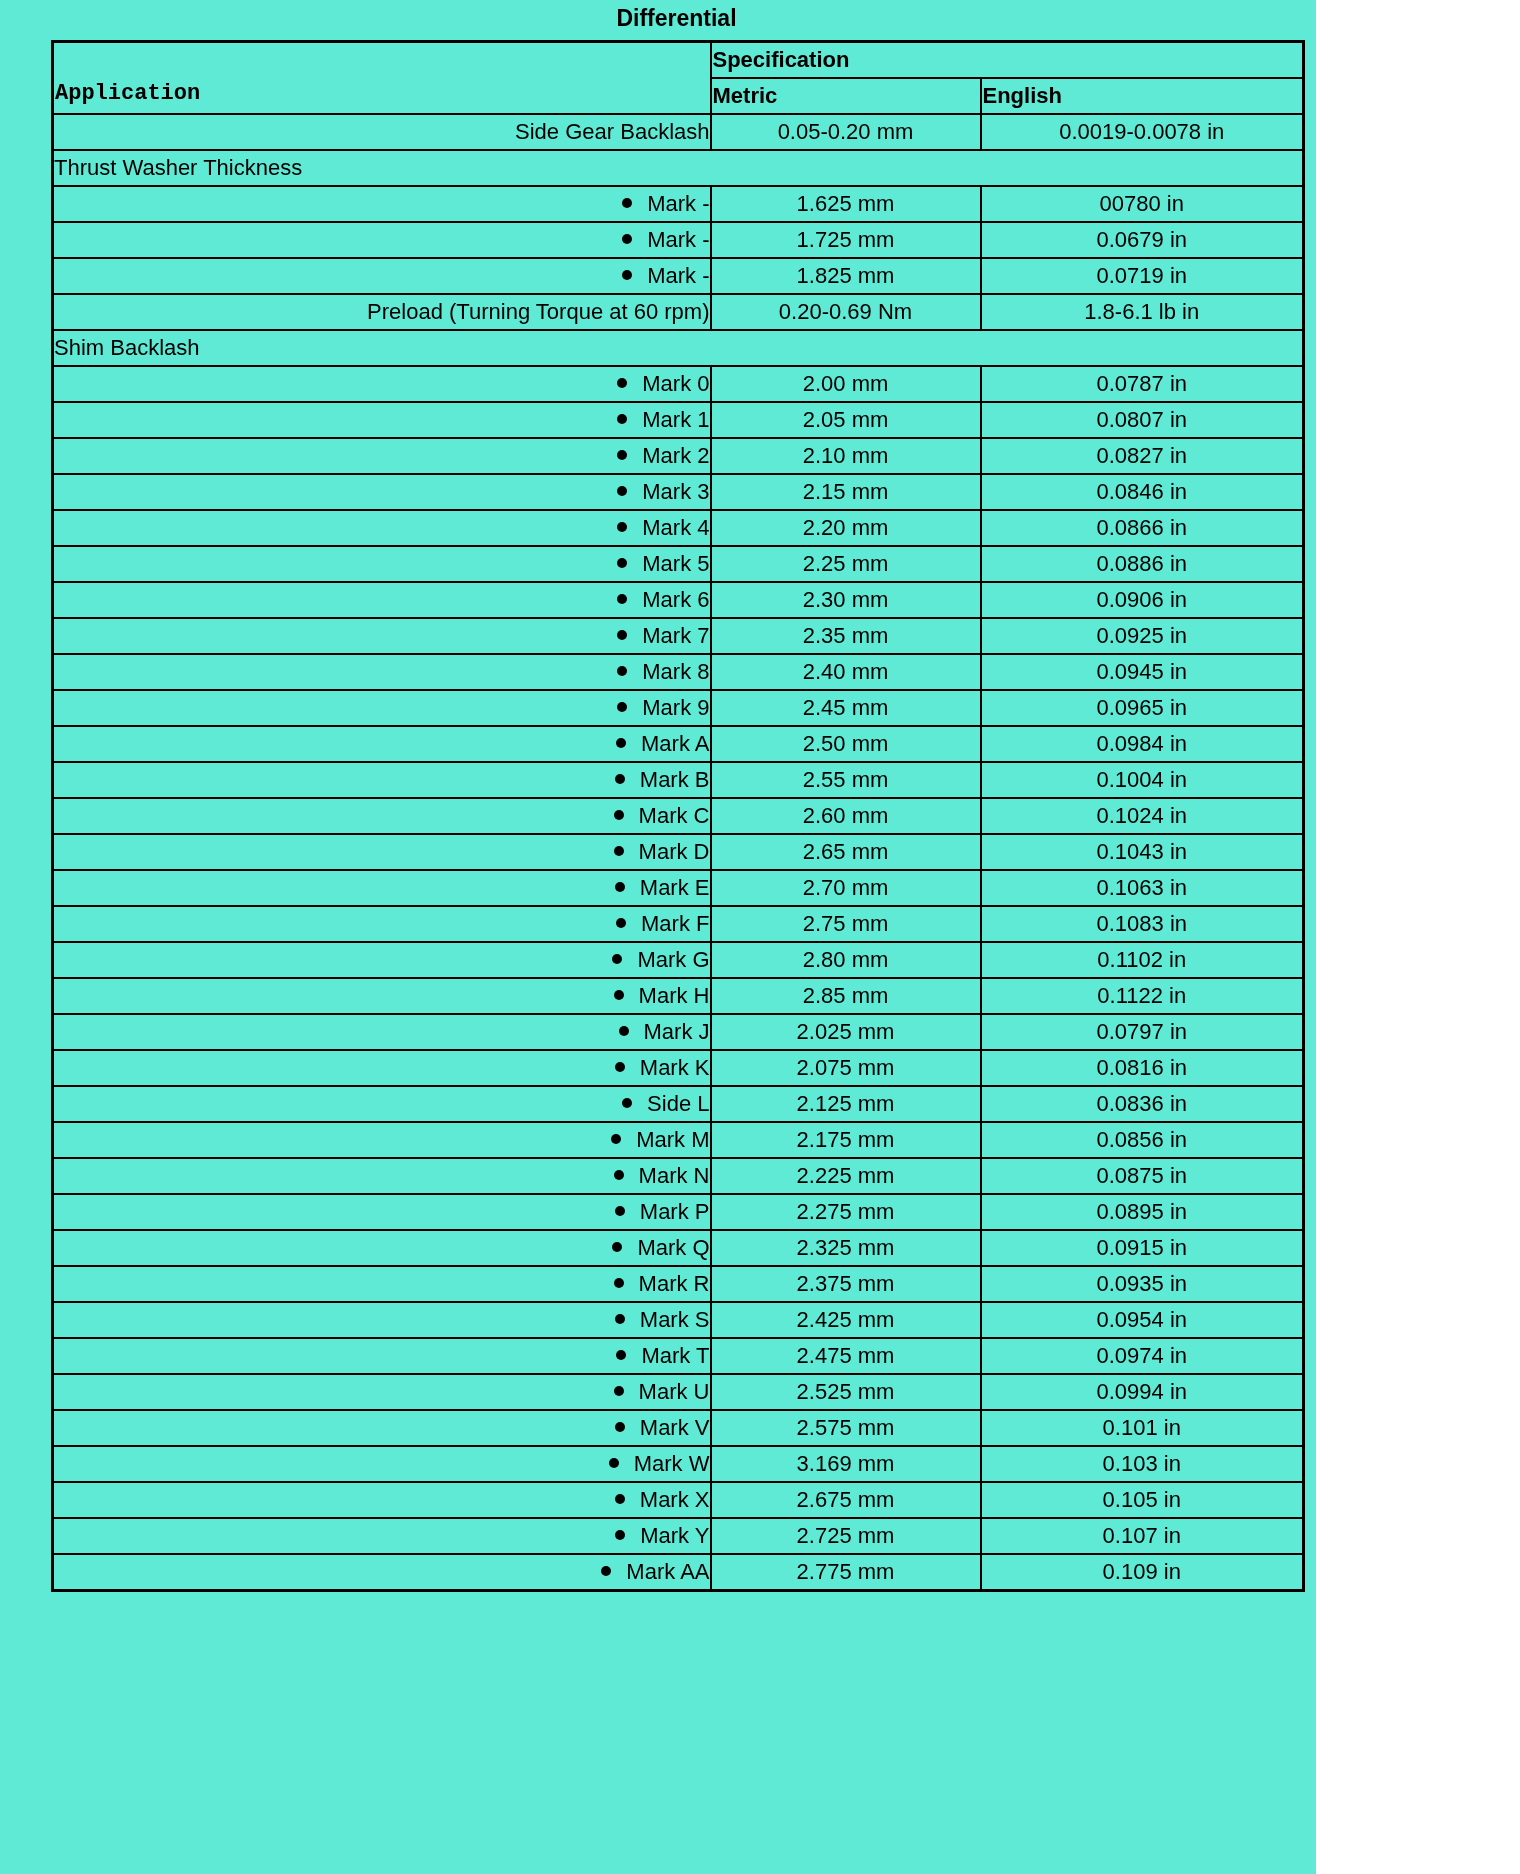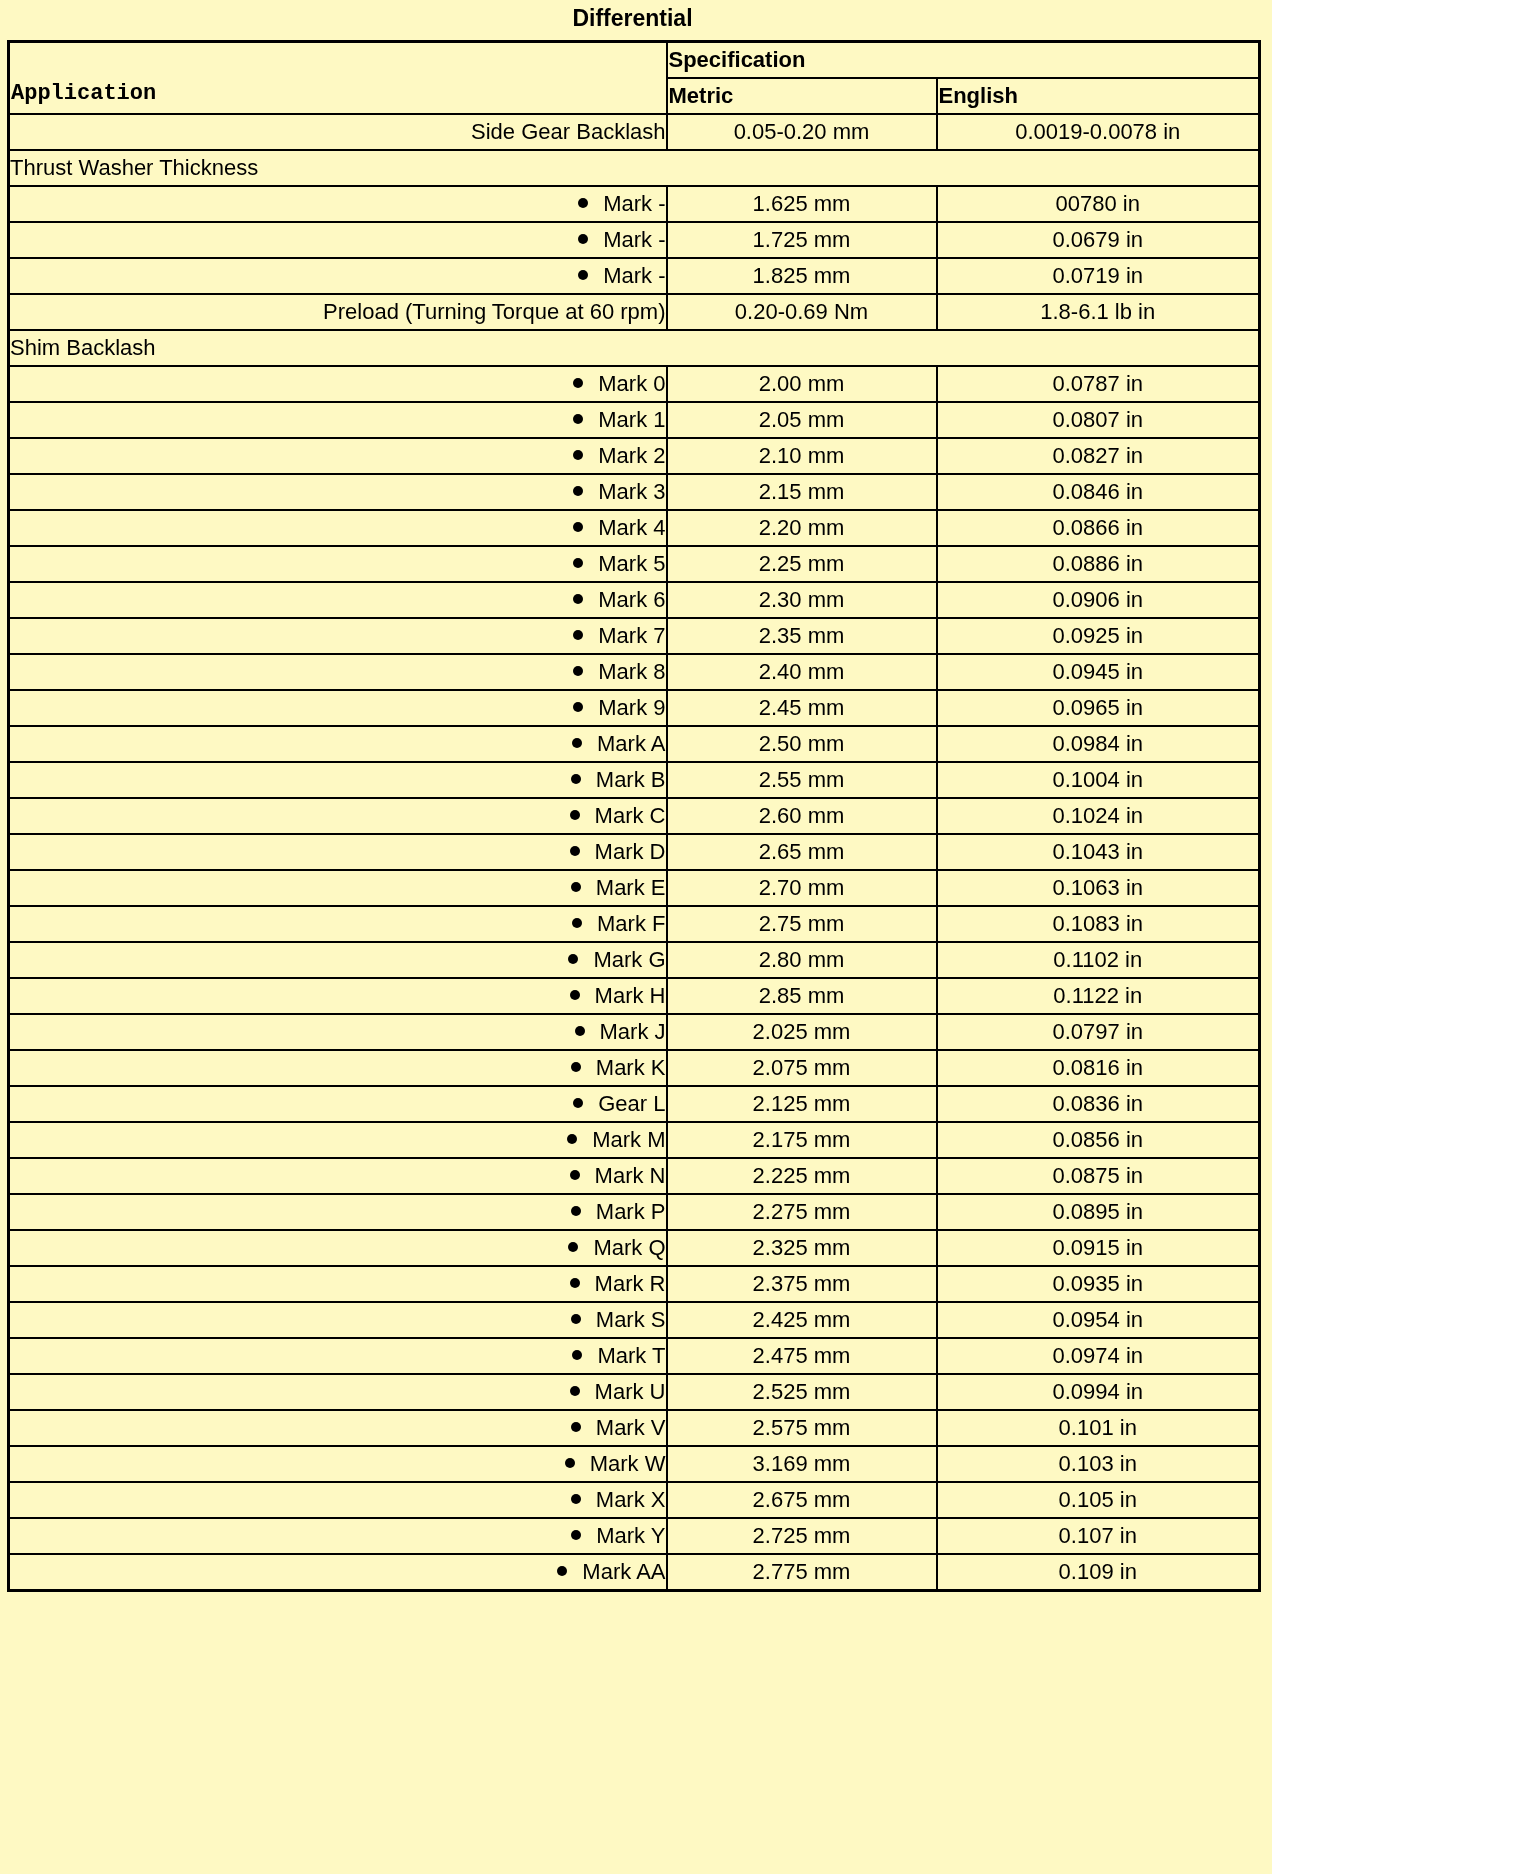--- a/index.html
+++ b/index.html
@@ -6,21 +6,22 @@
     margin: 0;
     padding: 0;
     background: #ffffff;
     color: #000000;
     font-family: "Liberation Sans", sans-serif;
   }
   .page {
     position: relative;
     width: 1272px;
     min-height: 1874px;
-    background: #fef9c3;
+    background: #5eead4;
+    padding-left: 44px;
   }
   .title {
     width: 1265px;
     text-align: center;
     font-weight: bold;
     font-size: 23px;
     padding-top: 5px;
     padding-bottom: 8px;
   }
   table.spec {
@@ -224,21 +225,21 @@
           <td class="app"><span class="dot"></span><span>Mark J</span></td>
           <td class="val">2.025 mm</td>
           <td class="val">0.0797 in</td>
         </tr>
         <tr>
           <td class="app"><span class="dot"></span><span>Mark K</span></td>
           <td class="val">2.075 mm</td>
           <td class="val">0.0816 in</td>
         </tr>
         <tr>
-          <td class="app"><span class="dot"></span><span>Gear L</span></td>
+          <td class="app"><span class="dot"></span><span>Side L</span></td>
           <td class="val">2.125 mm</td>
           <td class="val">0.0836 in</td>
         </tr>
         <tr>
           <td class="app"><span class="dot"></span><span>Mark M</span></td>
           <td class="val">2.175 mm</td>
           <td class="val">0.0856 in</td>
         </tr>
         <tr>
           <td class="app"><span class="dot"></span><span>Mark N</span></td>

